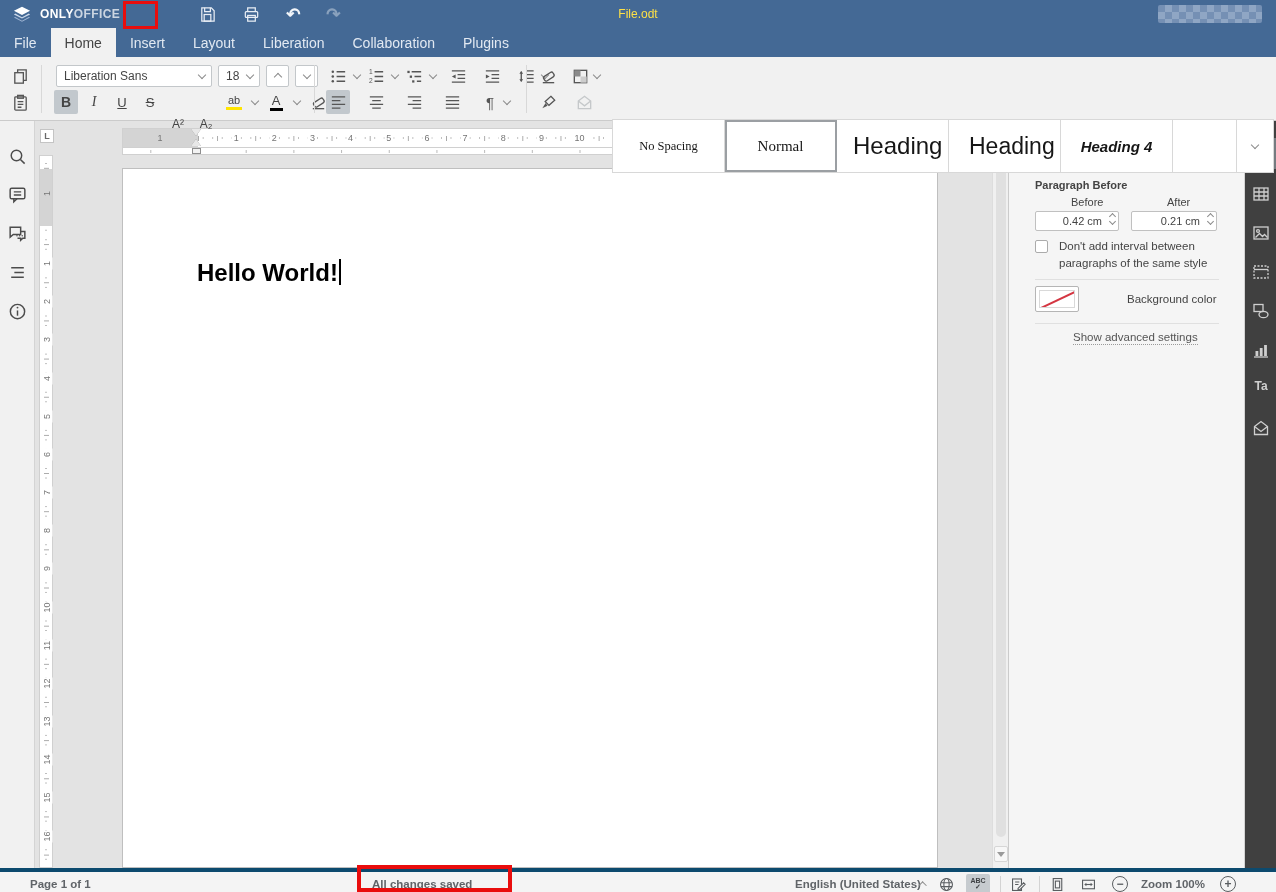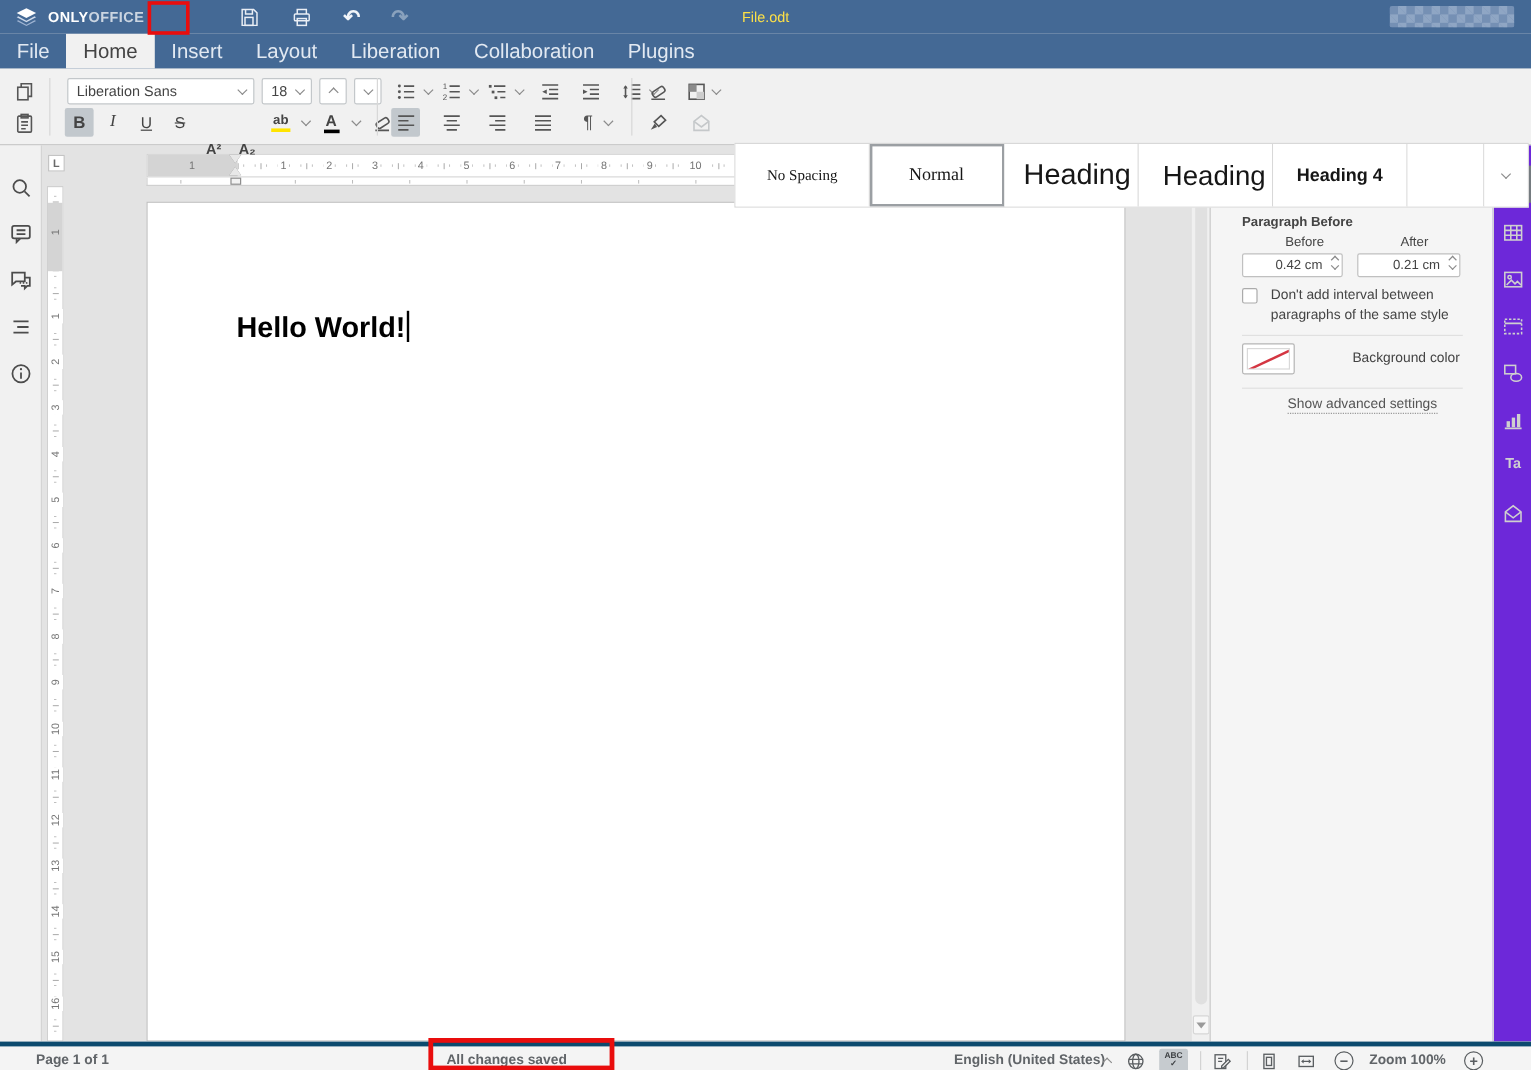--- a/index.html
+++ b/index.html
@@ -24,21 +24,21 @@
     align-items:center; justify-content:center; color:#fde047; font-size:12px; pointer-events:none; }
   .user-blur { position:absolute; right:14px; top:5px; width:104px; height:18px; border-radius:2px;
     background-image:
       linear-gradient(45deg,#9db1cd 25%,transparent 25%,transparent 75%,#9db1cd 75%),
       linear-gradient(45deg,#9db1cd 25%,#7e97ba 25%,#7e97ba 75%,#9db1cd 75%);
     background-size:14px 14px; background-position:0 0,7px 7px; opacity:.85; }
 
   
   .tabsrow { position:absolute; left:0; top:28px; width:1276px; height:29px;
     background:#446995; display:flex; align-items:stretch; z-index:4; }
-  .tab { padding:0 14px; display:flex; align-items:center; font-size:17px; color:#e2e9f2; cursor:default; }
+  .tab { padding:0 14px; display:flex; align-items:center; font-size:14px; color:#e2e9f2; cursor:default; }
   .tab.active { background:#f1f1f1; color:#444; }
   .tabsrow-right { position:absolute; right:10px; top:28px; height:29px; display:flex; align-items:center; gap:10px; }
   .tabsrow-right svg { width:18px; height:18px; stroke:#e9eef5; fill:none; stroke-width:1.4; }
 
   
   .toolbar { position:absolute; left:0; top:57px; width:1276px; height:64px;
     background:#f1f1f1; border-bottom:1px solid #cbcbcb; z-index:3; }
   .tsep { position:absolute; top:8px; height:48px; width:1px; background:#d8d8d8; }
   .trow { position:absolute; height:24px; display:flex; align-items:center; }
   .tbtn { min-width:24px; height:24px; display:flex; align-items:center; justify-content:center;
@@ -48,38 +48,38 @@
   .tbtn.disabled svg { stroke:#c5c8ca; }
   .chev { width:6px; height:6px; border-right:1.4px solid #8b8b8b; border-bottom:1.4px solid #8b8b8b;
     transform:rotate(45deg); margin:-3px 2px 0 2px; }
   .combo { background:#fff; border:1px solid #c3c7ca; border-radius:2px; height:22px;
     display:flex; align-items:center; font-size:12px; color:#444; padding:0 4px 0 7px; }
   .combo .fill { flex:1; }
   .glyph-b { font-weight:bold; font-size:14px; }
   .glyph-i { font-style:italic; font-family:"Liberation Serif",serif; font-size:14px; }
   .glyph-u { text-decoration:underline; font-size:13px; }
   .glyph-s { text-decoration:line-through; font-size:13px; }
-  .glyph-sup, .glyph-sub { font-size:12px; font-weight:bold;margin-top:43px; }
+  .glyph-sup, .glyph-sub { font-size:12px; font-weight:normal;margin-top:43px; }
   .hl-wrap { display:flex; flex-direction:column; align-items:center; line-height:1; }
-  .hl-wrap .t { font-size:11px; font-weight:bold; }
+  .hl-wrap .t { font-size:11px; font-weight:normal; }
   .hl-bar { width:16px; height:3px; margin-top:1px; }
   .fc-bar { width:13px; height:3px; margin-top:1px; }
 
   
   .gallery { position:absolute; left:612px; top:62px; height:54px; display:flex;
     border:1px solid #d8d8d8; background:#fff; }
   .gcell { width:112px; height:52px; border-right:1px solid #d8d8d8; background:#fff;
     display:flex; align-items:center; overflow:hidden; white-space:nowrap; color:#161616; }
   .gcell span { width:100%; text-align:center; }
   .gcell.selected { outline:2px solid #9b9fa3; outline-offset:-2px; }
   .st-normal span { font-family:"Liberation Serif",serif; font-size:15px; }
   .st-nospacing span { font-family:"Liberation Serif",serif; font-size:12.5px; }
   .st-h1 span { font-size:24px; text-align:left; padding-left:16px; }
   .st-h3 span { font-size:23px; text-align:left; padding-left:20px; }
-  .st-h4 span { font-size:15px; font-weight:bold; }
+  .st-h4 span { font-size:15px; font-weight:bold;font-style:italic; }
   .gempty { width:64px; }
   .gchev { width:36px; height:52px; display:flex; align-items:center; justify-content:center; background:#fff; }
 
   
   .leftrail { position:absolute; left:0; top:121px; width:35px; height:747px;
     background:#f1f1f1; border-right:1px solid #d4d4d4; z-index:2; }
   .lr-ic { position:absolute; left:7px; width:21px; height:21px; }
   .lr-ic svg { width:21px; height:21px; stroke:#4c4c4c; fill:none; stroke-width:1.4; }
 
   
@@ -157,21 +157,21 @@
   .rp-checklabel { position:absolute; width:176px; line-height:17px; font-size:11.5px; color:#444; }
   .rp-div { position:absolute; left:26px; width:184px; height:1px; background:#e0e0e0; }
   .swatch { position:absolute; width:44px; height:26px; background:#fff; border:1px solid #b5b5b5; border-radius:2px;
     display:flex; align-items:center; justify-content:center; }
   .swatch-inner { width:36px; height:18px; border:1px solid #d9d9d9; position:relative; overflow:hidden; }
   .swatch-inner svg { position:absolute; inset:0; }
   .rp-link { position:absolute; font-size:11.5px; color:#555; border-bottom:1px dotted #9a9a9a; padding-bottom:1px; }
 
   
   .rightrail { position:absolute; left:1244px; top:121px; width:32px; height:747px;
-    background:#6d28d9; border-left:1px solid #d4d4d4; }
+    background:#404040; border-left:1px solid #d4d4d4; }
   .rr-active { position:absolute; left:0; top:17px; width:32px; height:31px; background:#757b80;
     color:#fff; font-size:15px; font-weight:bold; display:flex; align-items:center; justify-content:center; }
   .rr-ic { position:absolute; left:6px; width:20px; height:20px; }
   .rr-ic svg { width:20px; height:20px; stroke:#cfcfcf; fill:none; stroke-width:1.3; }
   .rr-ta { color:#d0d0d0; font-size:12px; font-weight:bold; text-align:center; width:20px; }
 
   
   .statusbar { position:absolute; left:0; top:868px; width:1276px; height:24px; background:#f4f4f4;
     border-top:4px solid #0c4a6e; font-size:11.5px; color:#58595b; z-index:5; }
   .sb-item { position:absolute; top:0; height:24px; display:flex; align-items:center; font-weight:bold; color:#606468; }

